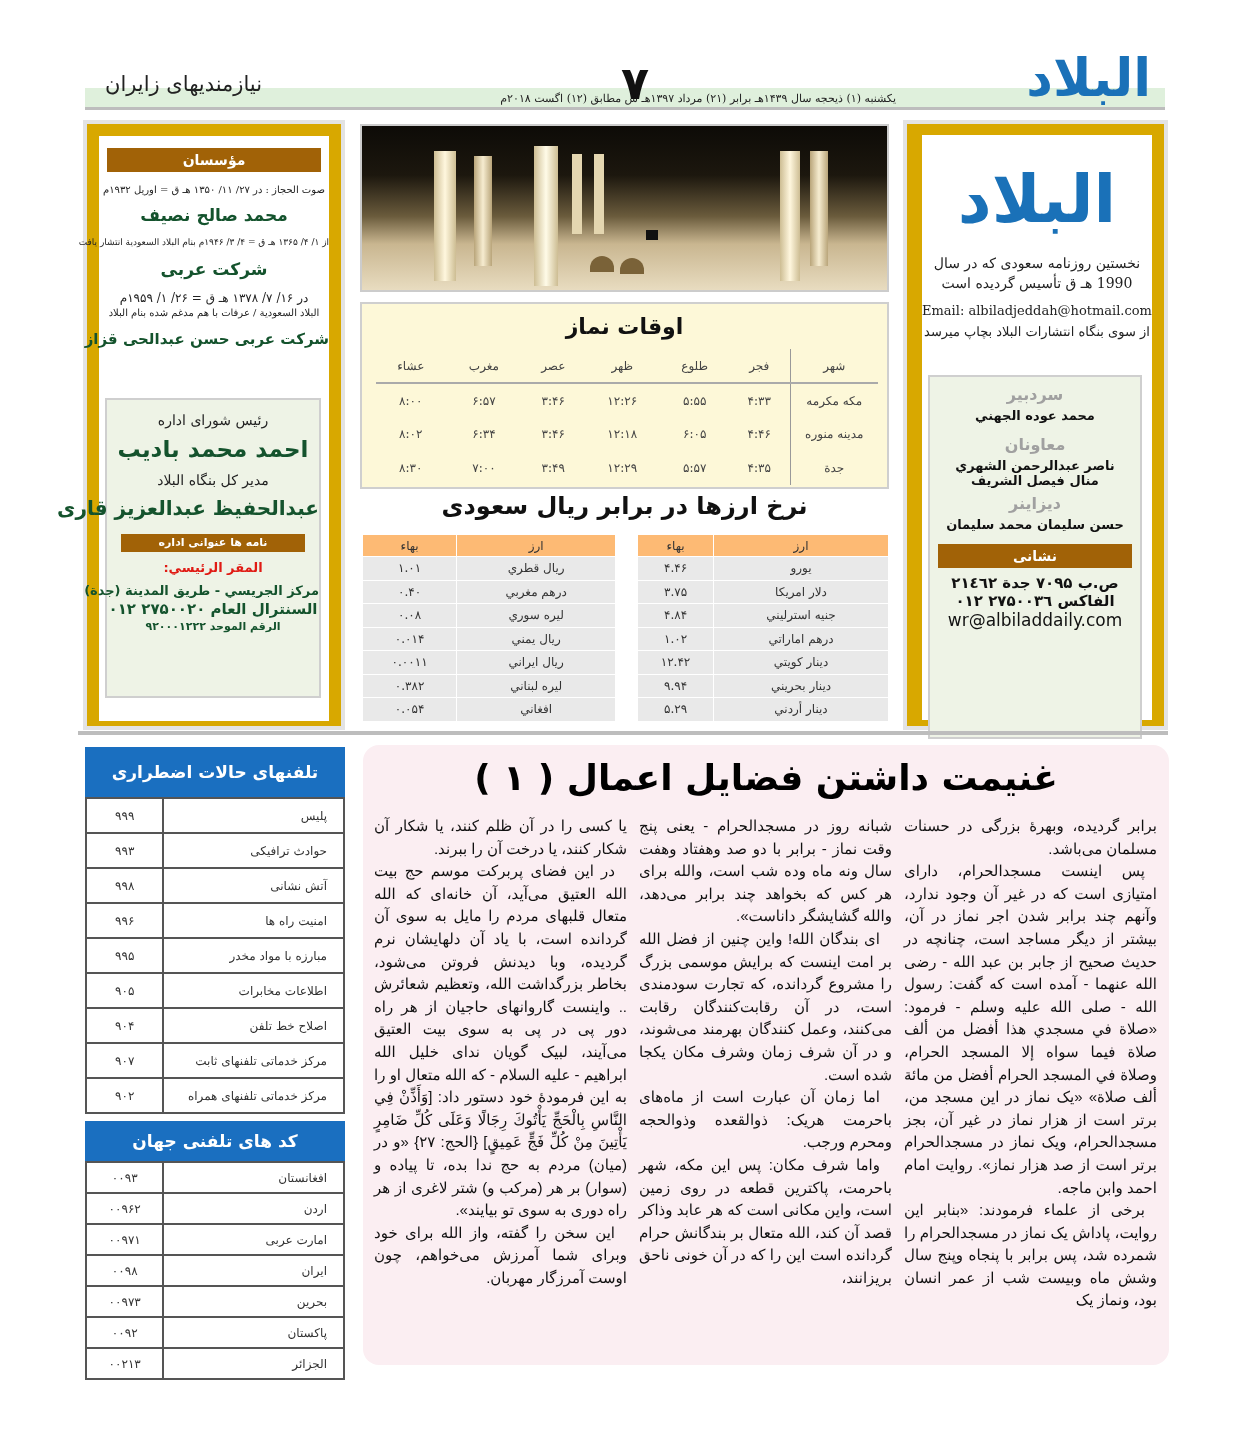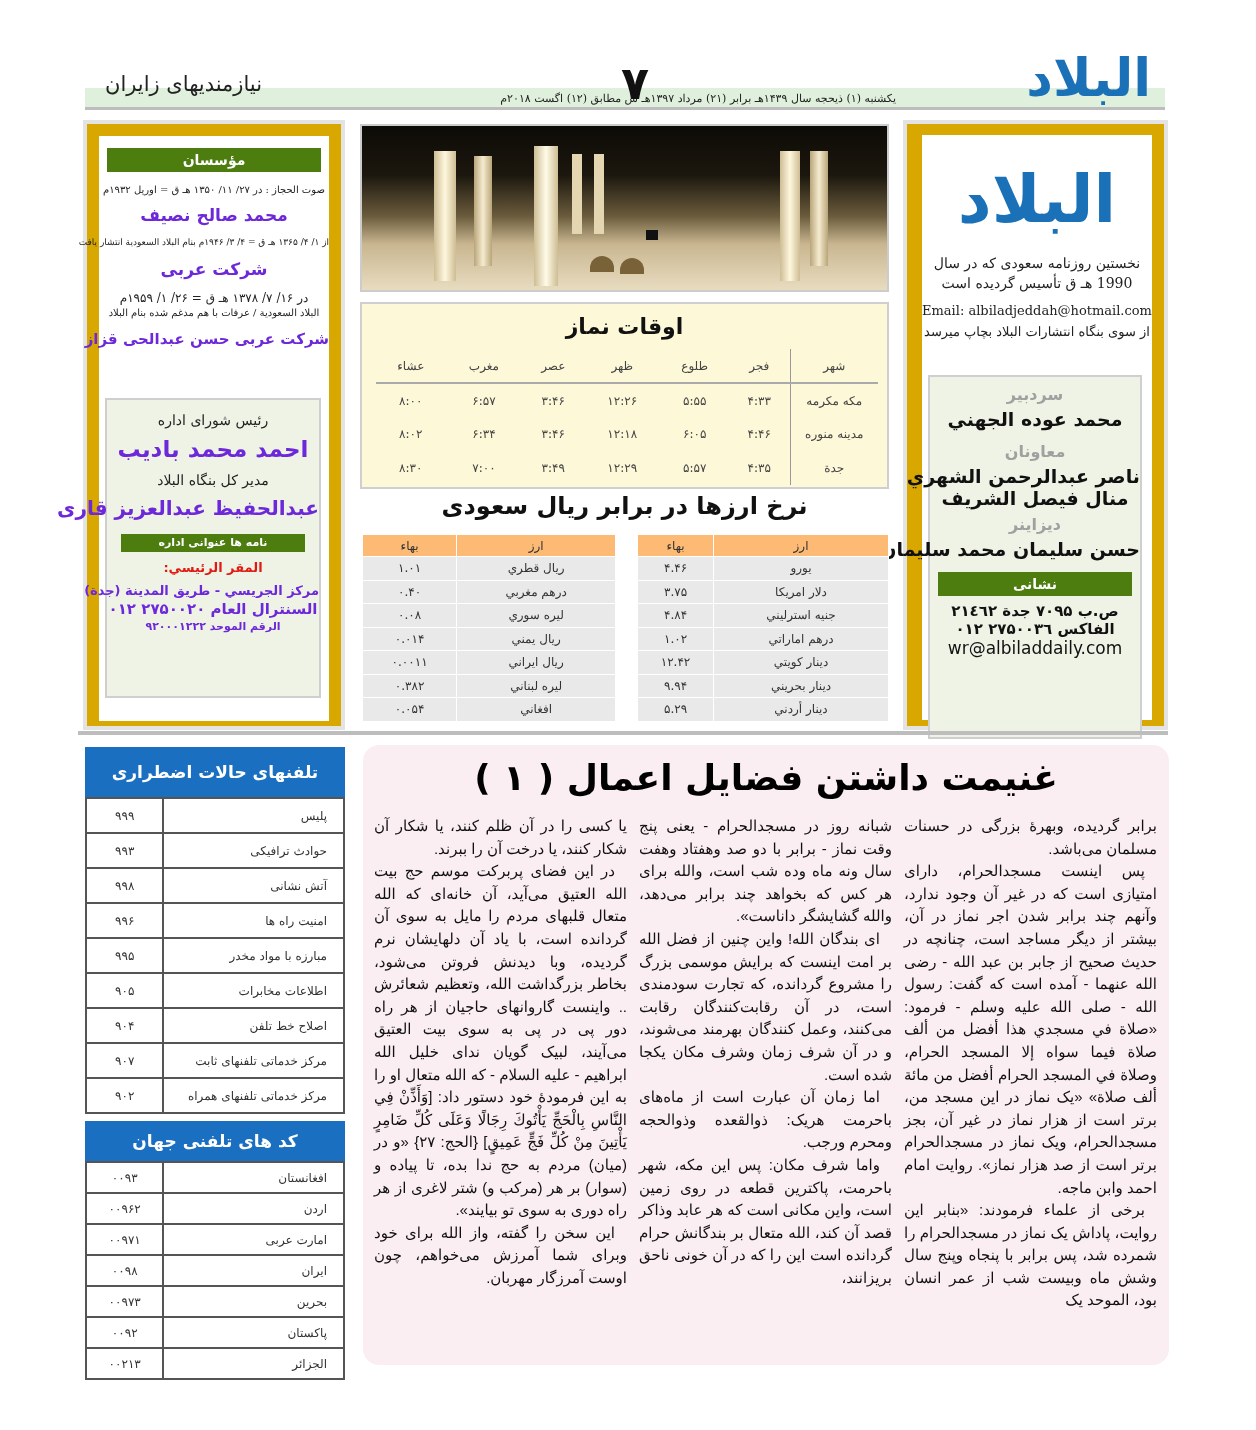--- a/index.html
+++ b/index.html
@@ -9,31 +9,31 @@
   
   .hdr-band{position:absolute;left:85px;top:88px;width:1080px;height:22px;background:#dff0dc;border-bottom:3px solid #bdbdbd}
   .hdr-logo{position:absolute;right:105px;top:48px;font-family:"DejaVu Sans",sans-serif;font-weight:bold;font-size:52px;color:#1a71b8;line-height:60px;letter-spacing:-2px}
   .hdr-date{position:absolute;right:360px;top:92px;font-family:"DejaVu Serif",serif;font-size:11px;color:#222;white-space:nowrap}
   .hdr-page{position:absolute;left:610px;top:58px;width:50px;text-align:center;font-size:46px;font-weight:bold;color:#111;line-height:50px}
   .hdr-section{position:absolute;left:105px;top:72px;font-family:"DejaVu Serif",serif;font-size:21px;color:#222;white-space:nowrap}
 
   
   .gold{position:absolute;background:#d8a800;border:4px solid #e3e3e3}
   .card{position:absolute;background:#fff}
-  .green-bar{background:#4d7c0f;color:#fff;font-weight:bold;text-align:center}
+  .green-bar{background:#a16207;color:#fff;font-weight:bold;text-align:center}
 
   
   .l-small{font-family:"DejaVu Serif",serif;font-size:11px;text-align:center;color:#222;white-space:nowrap}
-  .l-big{font-weight:bold;text-align:center;color:#6d28d9;white-space:nowrap}
+  .l-big{font-weight:bold;text-align:center;color:#14532d;white-space:nowrap}
   .inner-box{position:absolute;background:#eef3e6;border:2px solid #cfcfcf}
 
   
   .mast-logo{font-weight:bold;color:#1a71b8;font-size:66px;text-align:center;line-height:90px;letter-spacing:-3px}
   .staff-lbl{color:#a0a0a0;font-weight:bold;text-align:center;font-size:16px}
-  .staff-name{color:#111;font-weight:bold;text-align:center;font-size:19px;white-space:nowrap}
+  .staff-name{color:#111;font-weight:bold;text-align:center;font-size:13px;white-space:nowrap}
 
   
   .prayer{position:absolute;left:360px;top:302px;width:529px;height:187px;background:#fdf8d8;border:2px solid #cfcfcf}
   .prayer h2{position:absolute;left:0;right:0;top:10px;text-align:center;font-size:22px;font-weight:bold;color:#111}
   .prayer table{position:absolute;left:14px;top:45px;width:502px;border-collapse:collapse;font-family:"DejaVu Serif",serif;font-size:12px;color:#444}
   .prayer th{font-weight:normal;height:34px;border-bottom:2px solid #aaa;text-align:center}
   .prayer td{height:34px;text-align:center}
   .prayer .city{border-left:1px solid #999;width:88px}
 
   
@@ -324,21 +324,21 @@
         <td style="height: 31px; width: 30%;">۰۰۲۱۳</td>
       </tr>
     </tbody>
 </table>
 
 <div class="article">
   <div class="art-title">غنیمت داشتن فضایل اعمال ( ۱ )</div>
   <div class="col" id="col1" style="right:12px">
       <p>برابر گردیده، وبهرۀ بزرگی در حسنات مسلمان می‌باشد.</p>
       <p class="ind">پس اینست مسجدالحرام، دارای امتیازی است که در غیر آن وجود ندارد، وآنهم چند برابر شدن اجر نماز در آن، بیشتر از دیگر مساجد است، چنانچه در حدیث صحیح از جابر بن عبد الله - رضی الله عنهما - آمده است که گفت: رسول الله - صلی الله علیه وسلم - فرمود: «صلاة في مسجدي هذا أفضل من ألف صلاة فيما سواه إلا المسجد الحرام، وصلاة في المسجد الحرام أفضل من مائة ألف صلاة» «یک نماز در این مسجد من، برتر است از هزار نماز در غیر آن، بجز مسجدالحرام، ویک نماز در مسجدالحرام برتر است از صد هزار نماز». روایت امام احمد وابن ماجه.</p>
-      <p class="ind">برخی از علماء فرمودند: «بنابر این روایت، پاداش یک نماز در مسجدالحرام را شمرده شد، پس برابر با پنجاه وپنج سال وشش ماه وبیست شب از عمر انسان بود، الموحد یک</p>
+      <p class="ind">برخی از علماء فرمودند: «بنابر این روایت، پاداش یک نماز در مسجدالحرام را شمرده شد، پس برابر با پنجاه وپنج سال وشش ماه وبیست شب از عمر انسان بود، ونماز یک</p>
     </div>
   <div class="col" id="col2" style="right:277px">
       <p>شبانه روز در مسجدالحرام - یعنی پنج وقت نماز - برابر با دو صد وهفتاد وهفت سال ونه ماه وده شب است، والله برای هر کس که بخواهد چند برابر می‌دهد، والله گشایشگر داناست».</p>
       <p class="ind">ای بندگان الله! واین چنین از فضل الله بر امت اینست که برایش موسمی بزرگ را مشروع گردانده، که تجارت سودمندی است، در آن رقابت‌کنندگان رقابت می‌کنند، وعمل کنندگان بهرمند می‌شوند، و در آن شرف زمان وشرف مکان یکجا شده است.</p>
       <p class="ind">اما زمان آن عبارت است از ماه‌های باحرمت هریک: ذوالقعده وذوالحجه ومحرم ورجب.</p>
       <p class="ind">واما شرف مکان: پس این مکه، شهر باحرمت، پاکترین قطعه در روی زمین است، واین مکانی است که هر عابد وذاکر قصد آن کند، الله متعال بر بندگانش حرام گردانده است این را که در آن خونی ناحق بریزانند،</p>
     </div>
   <div class="col" id="col3" style="right:542px">
       <p>یا کسی را در آن ظلم کنند، یا شکار آن شکار کنند، یا درخت آن را ببرند.</p>
       <p class="ind">در این فضای پربرکت موسم حج بیت الله العتیق می‌آید، آن خانه‌ای که الله متعال قلبهای مردم را مایل به سوی آن گردانده است، با یاد آن دلهایشان نرم گردیده، وبا دیدنش فروتن می‌شود، بخاطر بزرگداشت الله، وتعظیم شعائرش .. واینست گاروانهای حاجیان از هر راه دور پی در پی به سوی بیت العتیق می‌آیند، لبیک گویان ندای خلیل الله ابراهیم - علیه السلام - که الله متعال او را به این فرمودۀ خود دستور داد: [وَأَذِّنْ فِي النَّاسِ بِالْحَجِّ يَأْتُوكَ رِجَالًا وَعَلَى كُلِّ ضَامِرٍ يَأْتِينَ مِنْ كُلِّ فَجٍّ عَمِيقٍ] {الحج: ۲۷} «و در (میان) مردم به حج ندا بده، تا پیاده و (سوار) بر هر (مرکب و) شتر لاغری از هر راه دوری به سوی تو بیایند».</p>

